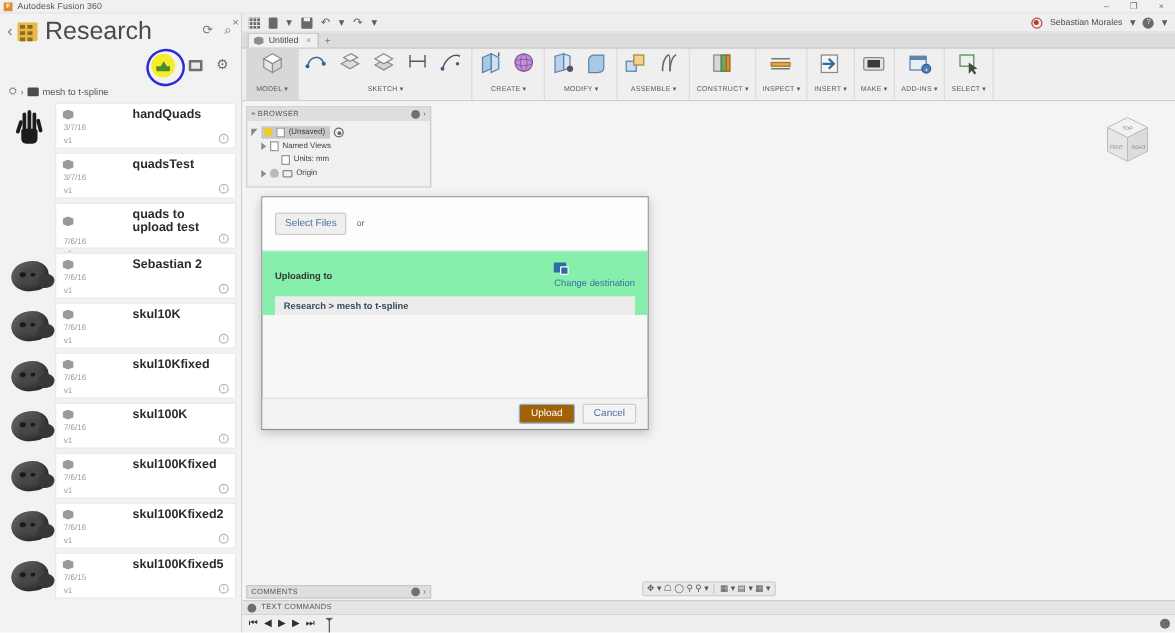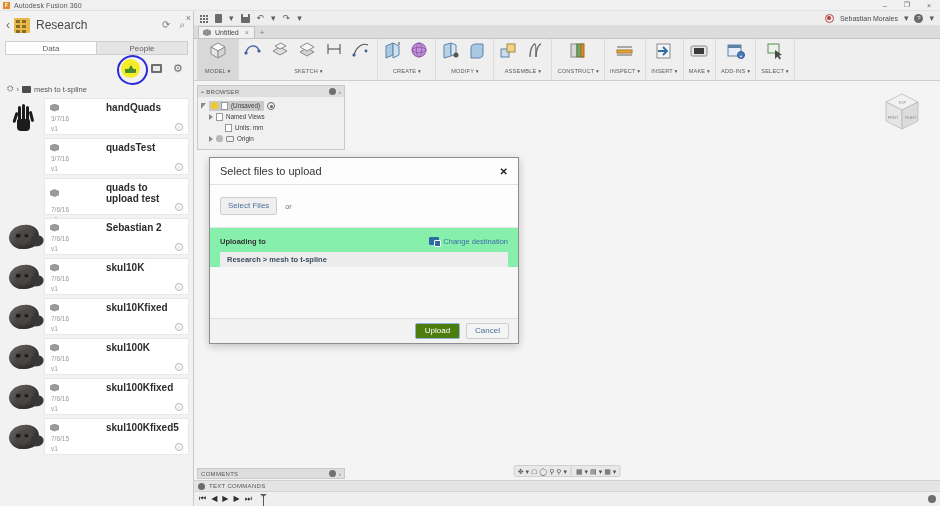--- a/index.html
+++ b/index.html
@@ -46,21 +46,21 @@
   .dp-projicon {
     width: 16px; height: 15px; background: #e8b84b; border-radius: 1px;
     position: relative; margin-right: 6px; flex-shrink: 0;
   }
   .dp-projicon::before {
     content: ''; position: absolute; left: 2px; top: 2px;
     width: 4px; height: 3px; background: #8a6d20;
     box-shadow: 6px 0 0 #8a6d20, 0 5px 0 #8a6d20, 6px 5px 0 #8a6d20,
                 0 10px 0 #8a6d20, 6px 10px 0 #8a6d20;
   }
-  .dp-title { font-size: 12px; color: #4a4a4a; font-weight: normal; }
+  .dp-title { font-size: 20px; color: #4a4a4a; font-weight: normal; }
   .dp-hdr-actions { margin-left: auto; display: flex; align-items: center; gap: 9px; padding-right: 4px; }
   .ic { color: #7a7a7a; font-size: 10px; line-height: 1; }
   .dp-close {
     position: absolute; right: 2px; top: 2px; font-size: 9px; color: #777;
   }
 
   .dp-tabs {
     display: flex; margin: 2px 5px 0 5px; flex-shrink: 0;
   }
   .dp-tab {
@@ -347,40 +347,40 @@
     gap: 3px;
   }
   .dz-text { font-size: 7.5px; color: #767676; }
   .dlg-body2 { padding: 9px 10px 0 10px; background: #86efac; }
   .dlg-row {
     display: flex; align-items: center; margin-bottom: 6px;
   }
   .lbl-uploading { font-size: 7.5px; color: #333; font-weight: bold; }
   .chg-dest {
     margin-left: auto; display: flex; align-items: flex-start; gap: 4px;
-    font-size: 7.5px; color: #3f6da8;
+    font-size: 7.5px; color: #3f6da8; flex-direction: column;
   }
   .chg-folder {
     width: 10px; height: 8px; background: #2e6da4; border-radius: 1px; position: relative;
   }
   .chg-folder::after {
     content: ''; position: absolute; right: -2px; bottom: -2px; width: 5px; height: 5px;
     background: #2e6da4; border: 1px solid #fdfdfd; border-radius: 1px;
   }
   .dest-path {
     background: #ececec; height: 15px; display: flex; align-items: center;
     padding-left: 7px; font-size: 7.5px; color: #3a4a5c; font-weight: bold;
   }
   .dlg-foot {
     margin-top: auto; height: 25px; background: #f2f2f2;
     border-top: 1px solid #e0e0e0; display: flex; align-items: center;
     justify-content: flex-end; gap: 6px; padding-right: 9px;
   }
   .btn-upload {
-    background: #4d7c0f; border: 1px solid #8fb2d8; border-radius: 2px;
+    background: #a16207; border: 1px solid #8fb2d8; border-radius: 2px;
     color: #ffffff; font-size: 8px; padding: 3px 9px; line-height: 1;
   }
   .btn-cancel {
     background: #f4f4f4; border: 1px solid #cdcdcd; border-radius: 2px;
     color: #4a6f9c; font-size: 8px; padding: 3px 8px; line-height: 1;
   }
 </style>
 </head>
 <body>
 
@@ -401,24 +401,20 @@
       <div class="dp-back">‹</div>
       <div class="dp-projicon"></div>
       <div class="dp-title">Research</div>
       <div class="dp-hdr-actions">
         <span class="ic">⟳</span>
         <span class="ic">⌕</span>
       </div>
       <div class="dp-close">×</div>
     </div>
 
-    <div class="dp-tabs">
-      <div class="dp-tab active">Data</div>
-      <div class="dp-tab inactive">People</div>
-    </div>
 
     <div class="dp-toolrow">
       <div class="upload-hl">
         <div class="upload-glyph"></div>
       </div>
       <div class="tool-folder"></div>
       <div class="gear">⚙</div>
     </div>
 
     <div class="dp-breadcrumb">
@@ -531,20 +527,34 @@
           </div>
         </div>
         <div class="file-row">
           <div class="file-thumb">
             <div class="thumb-skull"></div>
           </div>
           <div class="file-card">
             <div class="fc-name">
               <span class="cube-ic"></span>
               <span class="fc-title">skul100Kfixed</span>
+            </div>
+            <div class="fc-date">7/6/16</div>
+            <div class="fc-ver">v1</div>
+            <div class="fc-info">i</div>
+          </div>
+        </div>
+        <div class="file-row">
+          <div class="file-thumb">
+            <div class="thumb-skull"></div>
+          </div>
+          <div class="file-card">
+            <div class="fc-name">
+              <span class="cube-ic"></span>
+              <span class="fc-title">skul100Kfixed2</span>
             </div>
             <div class="fc-date">7/6/16</div>
             <div class="fc-ver">v1</div>
             <div class="fc-info">i</div>
           </div>
         </div>
         <div class="file-row">
           <div class="file-thumb">
             <div class="thumb-skull"></div>
           </div>
@@ -818,24 +828,20 @@
         <span class="tl-ic">▶</span>
         <span class="tl-ic">⏭</span>
         <span class="tl-marker"></span>
         <span class="f-status-gear"></span>
       </div>
 
     </div>
   </div>
 
   <div class="dlg">
-    <div class="dlg-head">
-      <span class="dlg-title">Select files to upload</span>
-      <span class="dlg-x">✕</span>
-    </div>
 
     <div class="dlg-body1">
       <div class="btn-selfiles">Select Files</div>
       <div class="or-lbl">or</div>
     </div>
 
     <div class="dlg-body2">
       <div class="dlg-row">
         <span class="lbl-uploading">Uploading to</span>
         <span class="chg-dest">

